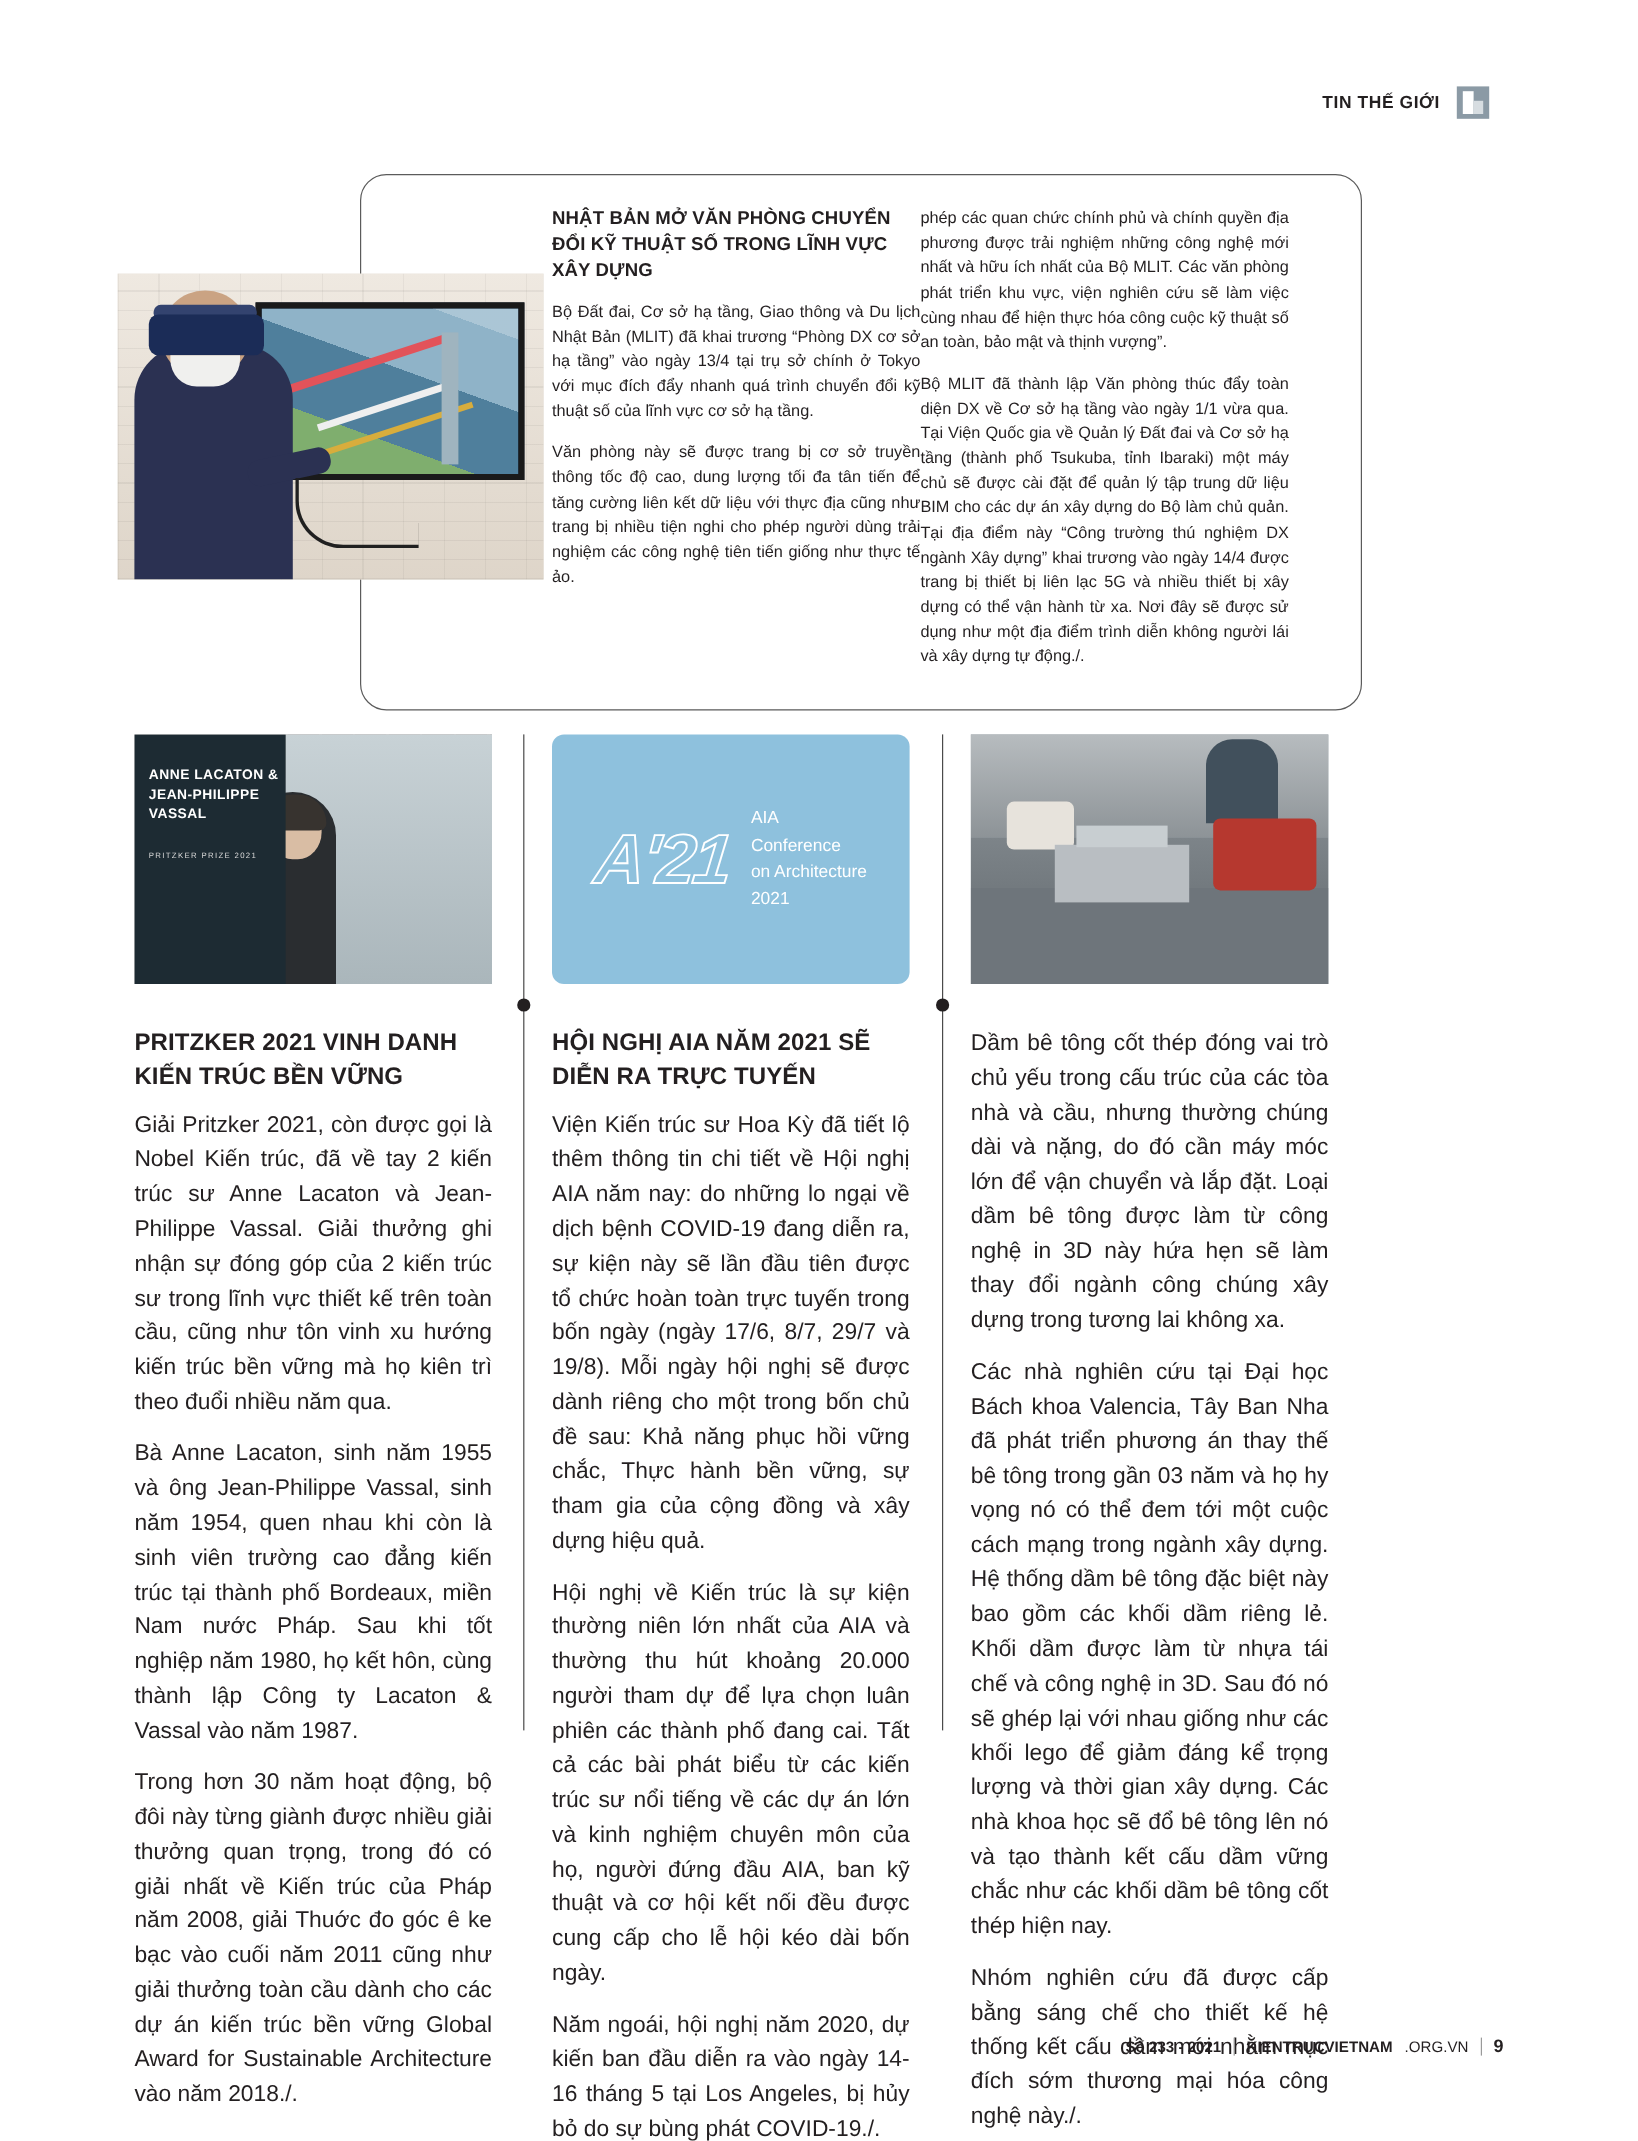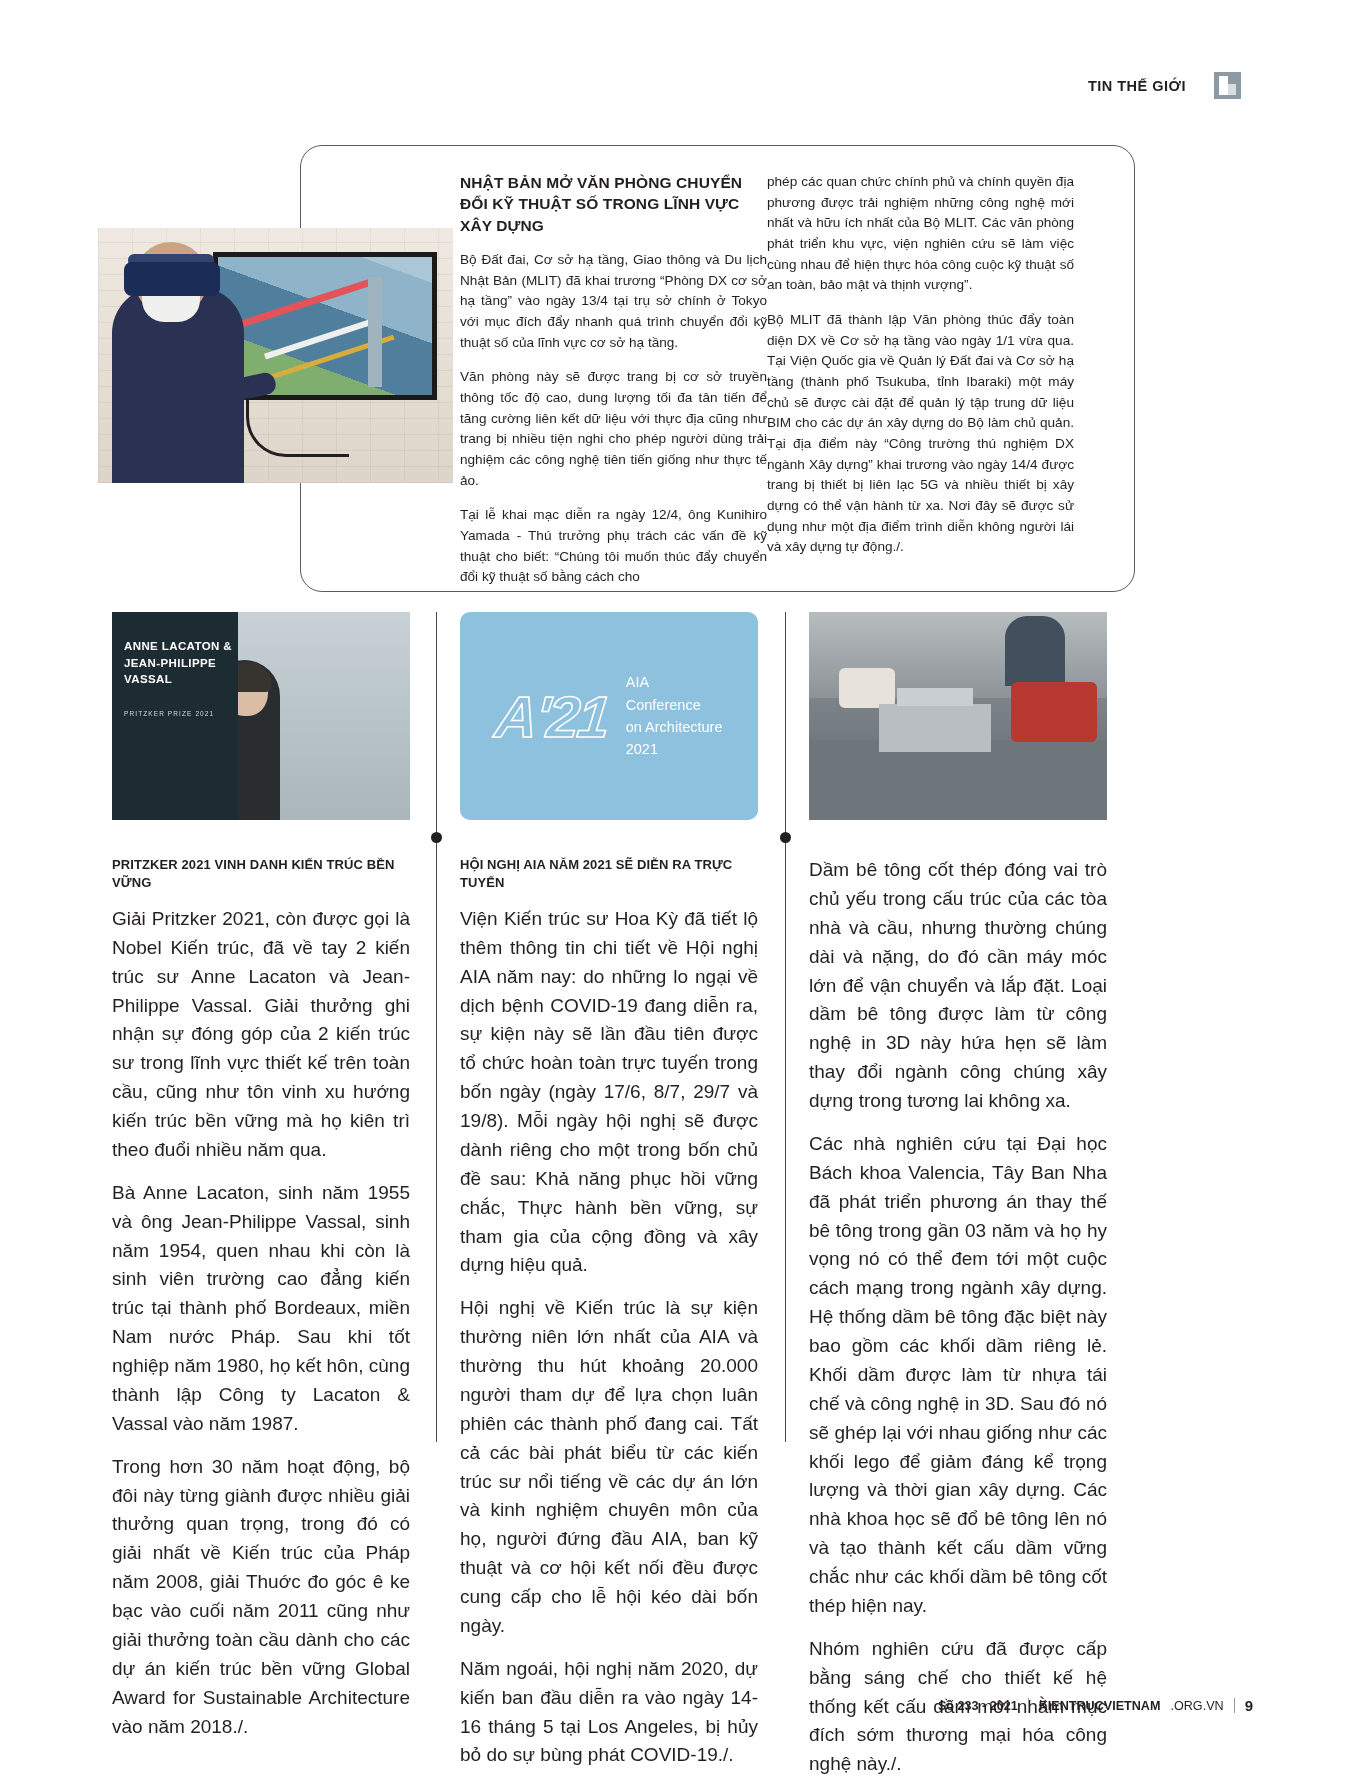--- a/index.html
+++ b/index.html
@@ -16,21 +16,21 @@
     overflow: hidden;
   }
 
   
   .page-header {
     position: absolute;
     top: 72px;
     right: 124px;
     display: flex;
     align-items: center;
-    gap: 28px;
+    gap: 14px;
   }
   .page-header .kicker {
     font-size: 14.5px;
     font-weight: bold;
     letter-spacing: 0.5px;
     color: #231f20;
   }
   .header-mark {
     width: 27px;
     height: 27px;
@@ -324,21 +324,21 @@
     position: absolute;
     width: 11px; height: 11px;
     border-radius: 50%;
     background: #231f20;
     top: 832px;
   }
   .node-1 { left: 431px; }
   .node-2 { left: 780px; }
 
   .art-title {
-    font-size: 13px;
+    font-size: 20px;
     font-weight: bold;
     line-height: 1.38;
     margin: 16px 0 13px 0;
     letter-spacing: 0.1px;
   }
   .col p {
     margin: 0 0 14px 0;
     font-size: 19px;
     line-height: 1.52;
     text-align: justify;
@@ -388,21 +388,20 @@
   <div class="vr-mask"></div>
   <div class="vr-arm"></div>
   <div class="vr-cable"></div>
 </div>
 
 <div class="feature-inner">
   <div class="feature-col">
     <div class="feature-title">NHẬT BẢN MỞ VĂN PHÒNG CHUYỂN ĐỔI KỸ THUẬT SỐ TRONG LĨNH VỰC XÂY DỰNG</div>
     <p>Bộ Đất đai, Cơ sở hạ tầng, Giao thông và Du lịch Nhật Bản (MLIT) đã khai trương “Phòng DX cơ sở hạ tầng” vào ngày 13/4 tại trụ sở chính ở Tokyo với mục đích đẩy nhanh quá trình chuyển đổi kỹ thuật số của lĩnh vực cơ sở hạ tầng.</p>
     <p>Văn phòng này sẽ được trang bị cơ sở truyền thông tốc độ cao, dung lượng tối đa tân tiến để tăng cường liên kết dữ liệu với thực địa cũng như trang bị nhiều tiện nghi cho phép người dùng trải nghiệm các công nghệ tiên tiến giống như thực tế ảo.</p>
-    <p>Tại lễ khai mạc diễn ra ngày 12/4, ông Kunihiro Yamada - Thú trưởng phụ trách các vấn đề kỹ thuật cho biết: “Chúng tôi muốn thúc đẩy chuyển đổi kỹ thuật số bằng cách cho</p>
   </div>
   <div class="feature-col">
     <p>phép các quan chức chính phủ và chính quyền địa phương được trải nghiệm những công nghệ mới nhất và hữu ích nhất của Bộ MLIT. Các văn phòng phát triển khu vực, viện nghiên cứu sẽ làm việc cùng nhau để hiện thực hóa công cuộc kỹ thuật số an toàn, bảo mật và thịnh vượng”.</p>
     <p>Bộ MLIT đã thành lập Văn phòng thúc đẩy toàn diện DX về Cơ sở hạ tầng vào ngày 1/1 vừa qua. Tại Viện Quốc gia về Quản lý Đất đai và Cơ sở hạ tầng (thành phố Tsukuba, tỉnh Ibaraki) một máy chủ sẽ được cài đặt để quản lý tập trung dữ liệu BIM cho các dự án xây dựng do Bộ làm chủ quản. Tại địa điểm này “Công trường thú nghiệm DX ngành Xây dựng” khai trương vào ngày 14/4 được trang bị thiết bị liên lạc 5G và nhiều thiết bị xây dựng có thể vận hành từ xa. Nơi đây sẽ được sử dụng như một địa điểm trình diễn không người lái và xây dựng tự động./.</p>
   </div>
 </div>
 
 <div class="divider div-1"></div>
 <div class="divider div-2"></div>
 <div class="node node-1"></div>

